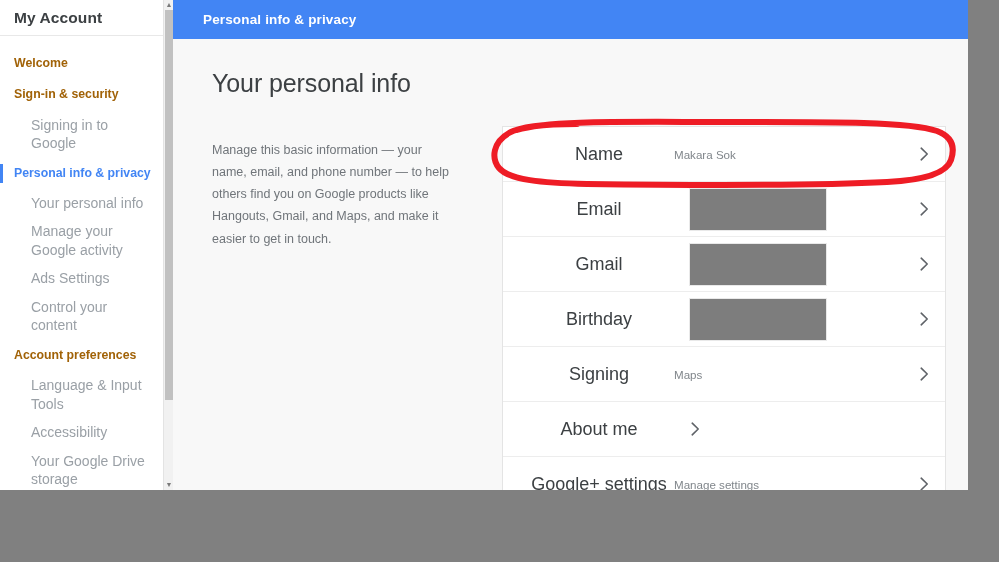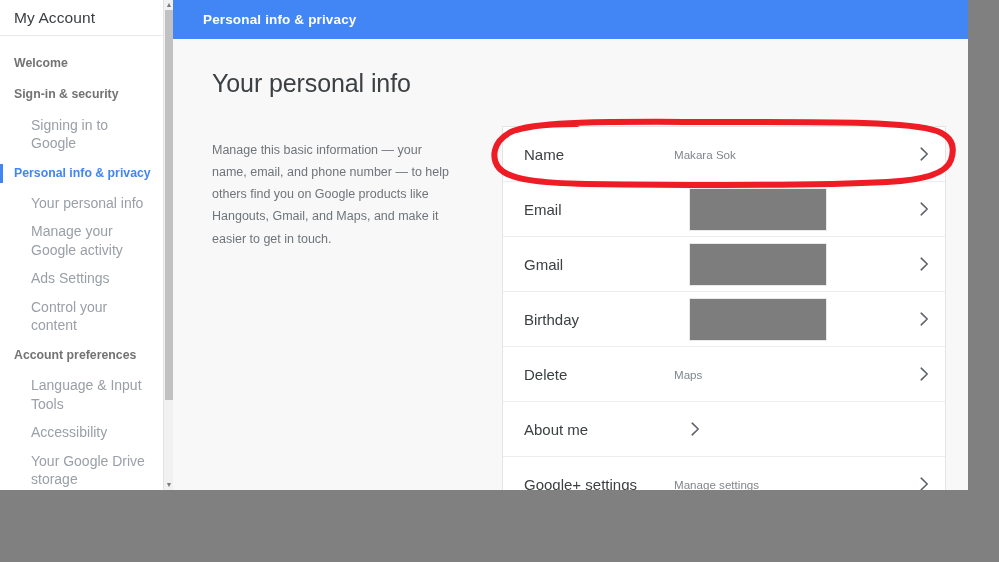--- a/index.html
+++ b/index.html
@@ -46,31 +46,31 @@
   #nav-header {
     height: 36px;
     border-bottom: 1px solid #e8e8e8;
     display: flex;
     align-items: center;
     padding-left: 14px;
     box-sizing: border-box;
   }
   #nav-header .brand {
     font-size: 15.5px;
-    font-weight: normal;
+    font-weight: bold;
     color: #3c4043;
     letter-spacing: .1px;
   }
   .nav-list {
     padding-top: 12px;
   }
   .nav-group-title {
     font-size: 12.3px;
     font-weight: bold;
-    color: #737373;
+    color: #a16207;
     padding: 8px 10px 8px 14px;
     line-height: 1.25;
   }
   .nav-group-title.active {
     color: #4285f4;
     position: relative;
   }
   .nav-group-title.active .active-bar {
     position: absolute;
     left: 0;
@@ -183,23 +183,24 @@
     display: flex;
     align-items: center;
     height: 55px;
     border-bottom: 1px solid #ededed;
     padding: 0 0 0 21px;
     box-sizing: border-box;
     position: relative;
   }
   .card-row .row-label {
     width: 150px;
-    font-size: 15px;
+    font-size: 18px;
     color: #3c4043;
     flex: 0 0 auto;
+    text-align: center;
   }
   .card-row .row-value {
     flex: 1 1 auto;
     font-size: 11.6px;
     color: #80868b;
   }
   .card-row .row-value.redacted {
     height: 0;
   }
   .redaction-box {
@@ -323,21 +324,21 @@
                   <div class="row-label">Birthday</div>
                   <div class="row-value redacted"></div>
                   <div class="redaction-box"></div>
                   <div class="chevron">
                     <svg width="9" height="14" viewBox="0 0 9 14">
                       <path d="M1.2 1.2 L7.2 7 L1.2 12.8" fill="none" stroke="currentColor" stroke-width="1.6" stroke-linecap="round" stroke-linejoin="round"></path>
                     </svg>
                   </div>
                 </div>
                 <div class="card-row">
-                  <div class="row-label">Delete</div>
+                  <div class="row-label">Signing</div>
                   <div class="row-value">Maps</div>
                   <div class="chevron">
                     <svg width="9" height="14" viewBox="0 0 9 14">
                       <path d="M1.2 1.2 L7.2 7 L1.2 12.8" fill="none" stroke="currentColor" stroke-width="1.6" stroke-linecap="round" stroke-linejoin="round"></path>
                     </svg>
                   </div>
                 </div>
                 <div class="card-row">
                   <div class="row-label">About me</div>
                   <div class="chevron">

